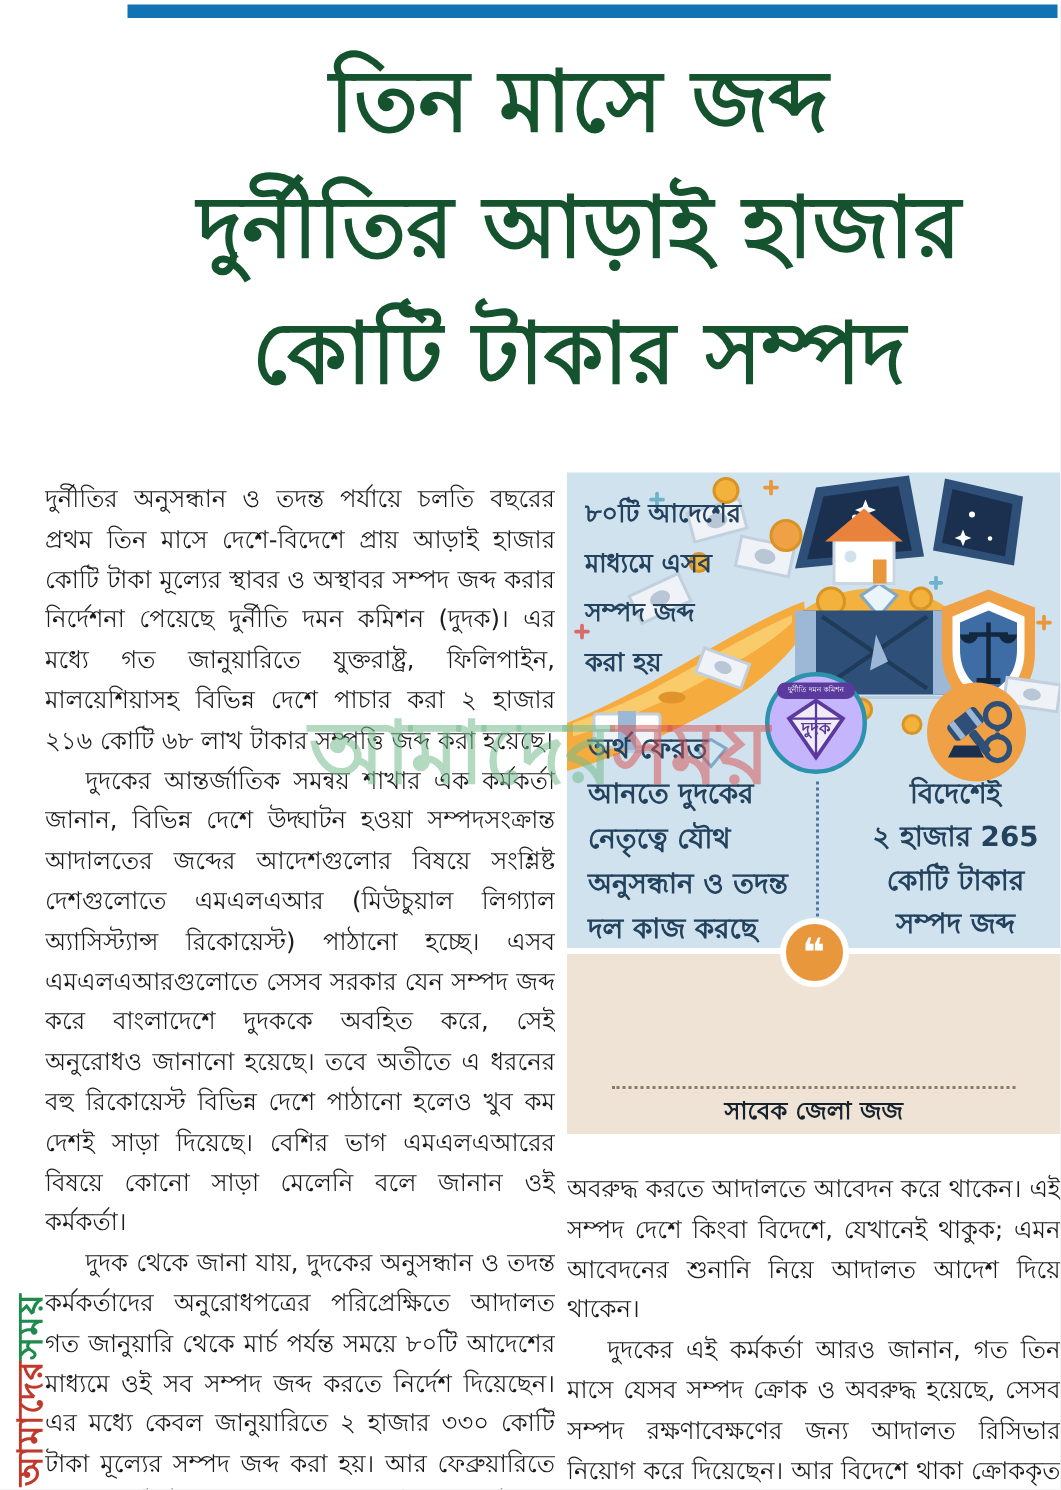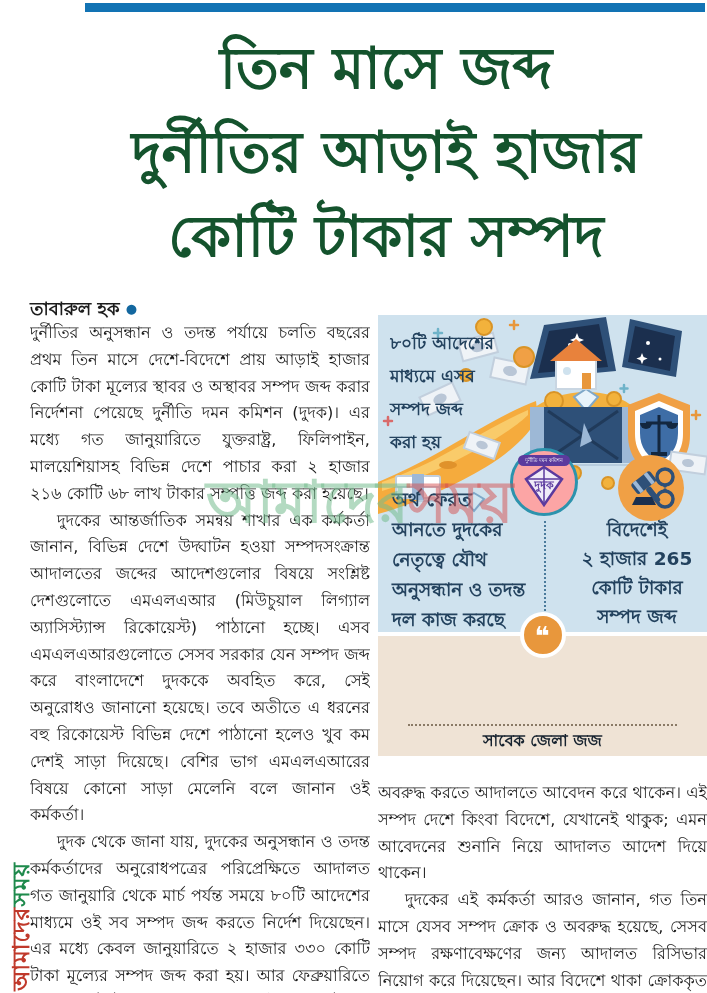--- a/index.html
+++ b/index.html
@@ -16,21 +16,21 @@
   .colL p.ind,.colR p.ind{text-indent:27px;}
   
   .info{position:absolute;left:378px;top:315px;width:329px;height:317px;background:#cfe2ee;}
   .info svg.illu{position:absolute;left:0;top:0;}
   .fact{position:absolute;font-weight:bold;color:#23425e;white-space:pre-line;}
   .fact.top{left:12px;top:12px;width:170px;font-size:17px;line-height:33px;}
   .fact.left{left:14px;top:170px;width:156px;font-size:18.5px;line-height:30px;}
   .fact.right{left:194px;top:200px;width:130px;font-size:18.5px;line-height:29px;text-align:center;}
   .vdots{position:absolute;left:166px;top:206px;height:98px;width:0;
          border-left:2px dotted #4a7a9b;}
-  .acc-logo{position:absolute;left:132px;top:133px;width:68px;height:68px;background:#fca5a5;
+  .acc-logo{position:absolute;left:132px;top:133px;width:68px;height:68px;background:#c4b5fd;
             border:3px solid #2d93ad;border-radius:50%;box-sizing:border-box;}
   .acc-banner{position:absolute;left:5px;top:4px;width:52px;height:11px;background:#5b3a9e;
               border-radius:6px;color:#fff;font-size:5px;line-height:11px;text-align:center;
               overflow:hidden;white-space:nowrap;}
   .acc-name{position:absolute;left:0;top:26px;width:62px;text-align:center;color:#5b3a9e;
             font-size:11px;font-weight:bold;}
   .gavel-badge{position:absolute;left:240px;top:140px;width:66px;height:66px;background:#f0a045;
                border-radius:50%;}
   
   .quote{position:absolute;left:378px;top:636px;width:329px;height:120px;background:#efe3d5;}
@@ -57,24 +57,20 @@
 <body>
 
 <div class="page">
 
   <div class="topbar"></div>
 
   <div class="headline">তিন মাসে জব্দ
 দুর্নীতির আড়াই হাজার
 কোটি টাকার সম্পদ</div>
 
-  <div class="byline">
-    <span>তাবারুল হক</span>
-    <span class="dot">●</span>
-  </div>
 
   <div class="colL">
     <p>দুর্নীতির অনুসন্ধান ও তদন্ত পর্যায়ে চলতি বছরের প্রথম তিন মাসে দেশে-বিদেশে প্রায় আড়াই হাজার কোটি টাকা মূল্যের স্থাবর ও অস্থাবর সম্পদ জব্দ করার নির্দেশনা পেয়েছে দুর্নীতি দমন কমিশন (দুদক)। এর মধ্যে গত জানুয়ারিতে যুক্তরাষ্ট্র, ফিলিপাইন, মালয়েশিয়াসহ বিভিন্ন দেশে পাচার করা ২ হাজার ২১৬ কোটি ৬৮ লাখ টাকার সম্পত্তি জব্দ করা হয়েছে।</p>
     <p class="ind">দুদকের আন্তর্জাতিক সমন্বয় শাখার এক কর্মকর্তা জানান, বিভিন্ন দেশে উদ্ঘাটন হওয়া সম্পদসংক্রান্ত আদালতের জব্দের আদেশগুলোর বিষয়ে সংশ্লিষ্ট দেশগুলোতে এমএলএআর (মিউচুয়াল লিগ্যাল অ্যাসিস্ট্যান্স রিকোয়েস্ট) পাঠানো হচ্ছে। এসব এমএলএআরগুলোতে সেসব সরকার যেন সম্পদ জব্দ করে বাংলাদেশে দুদককে অবহিত করে, সেই অনুরোধও জানানো হয়েছে। তবে অতীতে এ ধরনের বহু রিকোয়েস্ট বিভিন্ন দেশে পাঠানো হলেও খুব কম দেশই সাড়া দিয়েছে। বেশির ভাগ এমএলএআরের বিষয়ে কোনো সাড়া মেলেনি বলে জানান ওই কর্মকর্তা।</p>
     <p class="ind">দুদক থেকে জানা যায়, দুদকের অনুসন্ধান ও তদন্ত কর্মকর্তাদের অনুরোধপত্রের পরিপ্রেক্ষিতে আদালত গত জানুয়ারি থেকে মার্চ পর্যন্ত সময়ে ৮০টি আদেশের মাধ্যমে ওই সব সম্পদ জব্দ করতে নির্দেশ দিয়েছেন। এর মধ্যে কেবল জানুয়ারিতে ২ হাজার ৩৩০ কোটি টাকা মূল্যের সম্পদ জব্দ করা হয়। আর ফেব্রুয়ারিতে ১৪২ কোটি টাকার সম্পদ এবং মার্চে ২৮ কোটি ৫০ লাখ টাকার সম্পদ জব্দ হয়েছে।</p>
 
   </div>
 
   <div class="colR">
     <p>অবরুদ্ধ করতে আদালতে আবেদন করে থাকেন। এই সম্পদ দেশে কিংবা বিদেশে, যেখানেই থাকুক; এমন আবেদনের শুনানি নিয়ে আদালত আদেশ দিয়ে থাকেন।</p>

